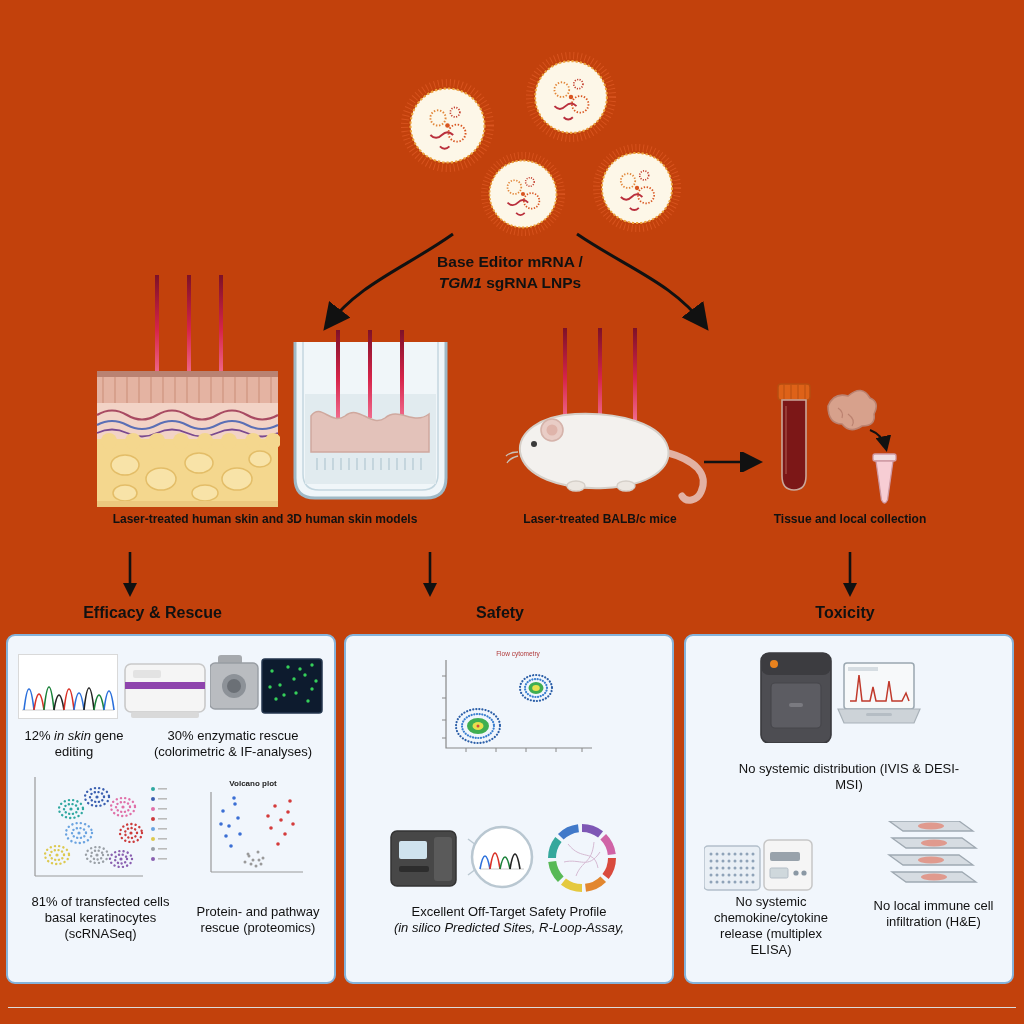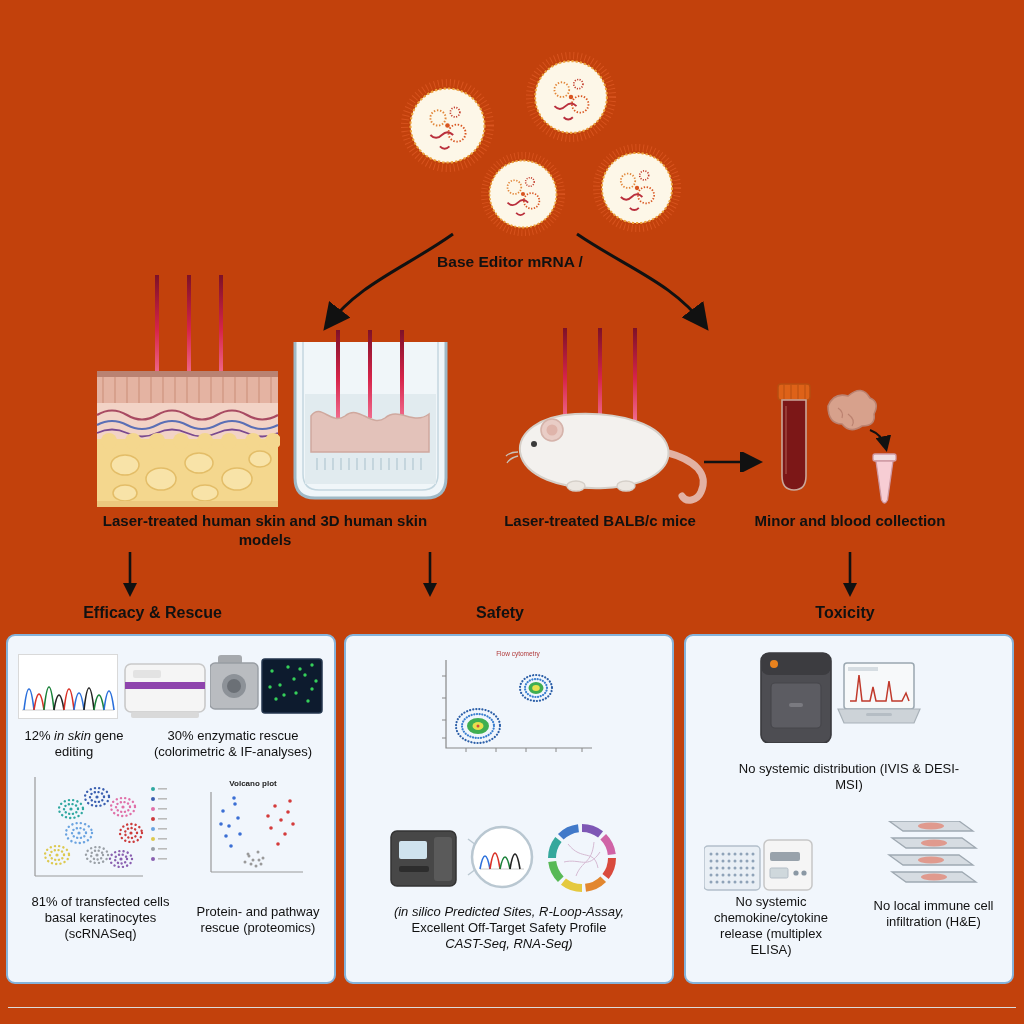--- a/index.html
+++ b/index.html
@@ -1,19 +1,19 @@
 <!DOCTYPE html>
 <html><head>
 <meta charset="utf-8">
 <style>
   html,body{margin:0;padding:0;background:#fff;}
   #fig{position:relative;width:1024px;height:1024px;background:#c2410c;overflow:hidden;
        font-family:"Liberation Sans","DejaVu Sans",sans-serif;color:#111;}
   .abs{position:absolute;}
-  .cap{font-weight:bold;font-size:15px;line-height:1.25;text-align:center;}
+  .cap{font-weight:bold;font-size:12px;line-height:1.25;text-align:center;}
   .sec-title{font-weight:bold;font-size:16px;text-align:center;}
   .panel{position:absolute;border:2px solid #85b3da;border-radius:9px;background:#f1f6fc;}
   .btxt{font-size:13px;line-height:1.22;text-align:center;}
   .lnp-title{font-weight:bold;font-size:15.5px;line-height:1.35;text-align:center;}
   i{font-style:italic;}
   svg{display:block;}
   .hairline{position:absolute;left:8px;right:8px;bottom:16px;border-bottom:1px solid #dcdcdc;}
 </style>
 </head>
 <body>
@@ -44,20 +44,21 @@
       <marker id="mArr" markerWidth="9" markerHeight="9" refX="7" refY="4.5" orient="auto">
         <path d="M0,0 L9,4.5 L0,9 Z" fill="#111"></path>
       </marker>
     </defs>
     <path d="M178,6 C130,40 85,55 52,98" fill="none" stroke="#111" stroke-width="3" marker-end="url(#mArr)"></path>
     <path d="M302,6 C352,40 398,55 430,98" fill="none" stroke="#111" stroke-width="3" marker-end="url(#mArr)"></path>
   </svg>
 
   <div class="abs lnp-title" style="left:360px;top:252px;width:300px;">
     <div>Base Editor mRNA /</div>
+    <div><i>TGM1</i><span> sgRNA LNPs</span></div>
   </div>
 
   <svg class="abs" style="left:95px;top:275px;" width="185" height="235" viewBox="0 0 185 235">
     <defs>
       <linearGradient id="lgA" x1="0" y1="0" x2="0" y2="1">
         <stop offset="0" stop-color="#7d1128"></stop>
           <stop offset="0.55" stop-color="#d6244a"></stop>
           <stop offset="1" stop-color="#f06a8c"></stop>
       </linearGradient>
     </defs>
@@ -150,21 +151,21 @@
     <line x1="16" y1="28" x2="16" y2="96" stroke="#a8544a" stroke-width="2" opacity="0.6"></line>
     <path d="M58,28 q6,-14 20,-10 q14,-12 22,2 q10,4 4,16 q2,12 -12,12 q-12,8 -20,-2 q-14,0 -14,-18 z" fill="#d7a18c" stroke="#bb8270" stroke-width="1.6"></path>
     <path d="M78,36 q8,6 4,12 M68,30 q6,4 4,10" stroke="#bb8270" stroke-width="1.2" fill="none"></path>
     <path d="M100,52 Q113,57 116,70" fill="none" stroke="#111" stroke-width="2" marker-end="url(#mArr2)"></path>
     <rect x="103" y="76" width="23" height="7" rx="2" fill="#f0dde0" stroke="#cf9aa4" stroke-width="1.3"></rect>
     <path d="M106,83 L123,83 L117.5,122 Q114.5,128 111.5,122 Z" fill="#f7cdd4" stroke="#cf9aa4" stroke-width="1.3"></path>
   </svg>
 
   <div class="abs cap" style="left:85px;top:512px;width:360px;">Laser-treated human skin and 3D human skin models</div>
   <div class="abs cap" style="left:490px;top:512px;width:220px;">Laser-treated BALB/c mice</div>
-  <div class="abs cap" style="left:735px;top:512px;width:230px;">Minor and blood collection</div>
+  <div class="abs cap" style="left:735px;top:512px;width:230px;">Tissue and local collection</div>
 
   <svg class="abs" style="left:120px;top:552px;" width="20" height="46" viewBox="0 0 20 46">
     <line x1="10" y1="0" x2="10" y2="33" stroke="#111" stroke-width="2.6"></line>
       <polygon points="3,31 17,31 10,45" fill="#111"></polygon>
   </svg>
   <svg class="abs" style="left:420px;top:552px;" width="20" height="46" viewBox="0 0 20 46">
     <line x1="10" y1="0" x2="10" y2="33" stroke="#111" stroke-width="2.6"></line>
       <polygon points="3,31 17,31 10,45" fill="#111"></polygon>
   </svg>
   <svg class="abs" style="left:840px;top:552px;" width="20" height="46" viewBox="0 0 20 46">
@@ -387,23 +388,22 @@
         <circle cx="40" cy="40" r="30" stroke="#d063a6" stroke-dasharray="20 168.5" transform="rotate(315 40 40)"></circle>
       </g>
       <g fill="none" stroke="#c9a0c0" stroke-width="1" opacity="0.7">
         <path d="M26,26 C40,44 52,30 56,50"></path>
         <path d="M22,44 C38,40 46,52 58,34"></path>
         <path d="M34,58 C40,42 50,46 52,24"></path>
       </g>
     </svg>
 
     <div class="abs btxt" style="left:8px;top:268px;width:310px;">
+      <div>Excellent Off-Target Safety Profile</div>
       <div><i>(in silico Predicted Sites, R-Loop-Assay,</i></div>
-      <div>Excellent Off-Target Safety Profile</div>
-      <div><i>CAST-Seq, RNA-Seq)</i></div>
     </div>
   </div>
 
   <div class="panel" style="left:684px;top:634px;width:326px;height:346px;">
 
     <svg class="abs" style="left:65px;top:12px;" width="85" height="95" viewBox="0 0 85 95">
       <rect x="10" y="5" width="70" height="90" rx="8" fill="#4d4d52" stroke="#3a3a3e" stroke-width="1.6"></rect>
       <rect x="10" y="5" width="70" height="22" rx="8" fill="#3c3c40"></rect>
       <circle cx="23" cy="16" r="4" fill="#e8821e"></circle>
       <rect x="20" y="35" width="50" height="45" rx="4" fill="#5c5c62" stroke="#46464b" stroke-width="1.2"></rect>

